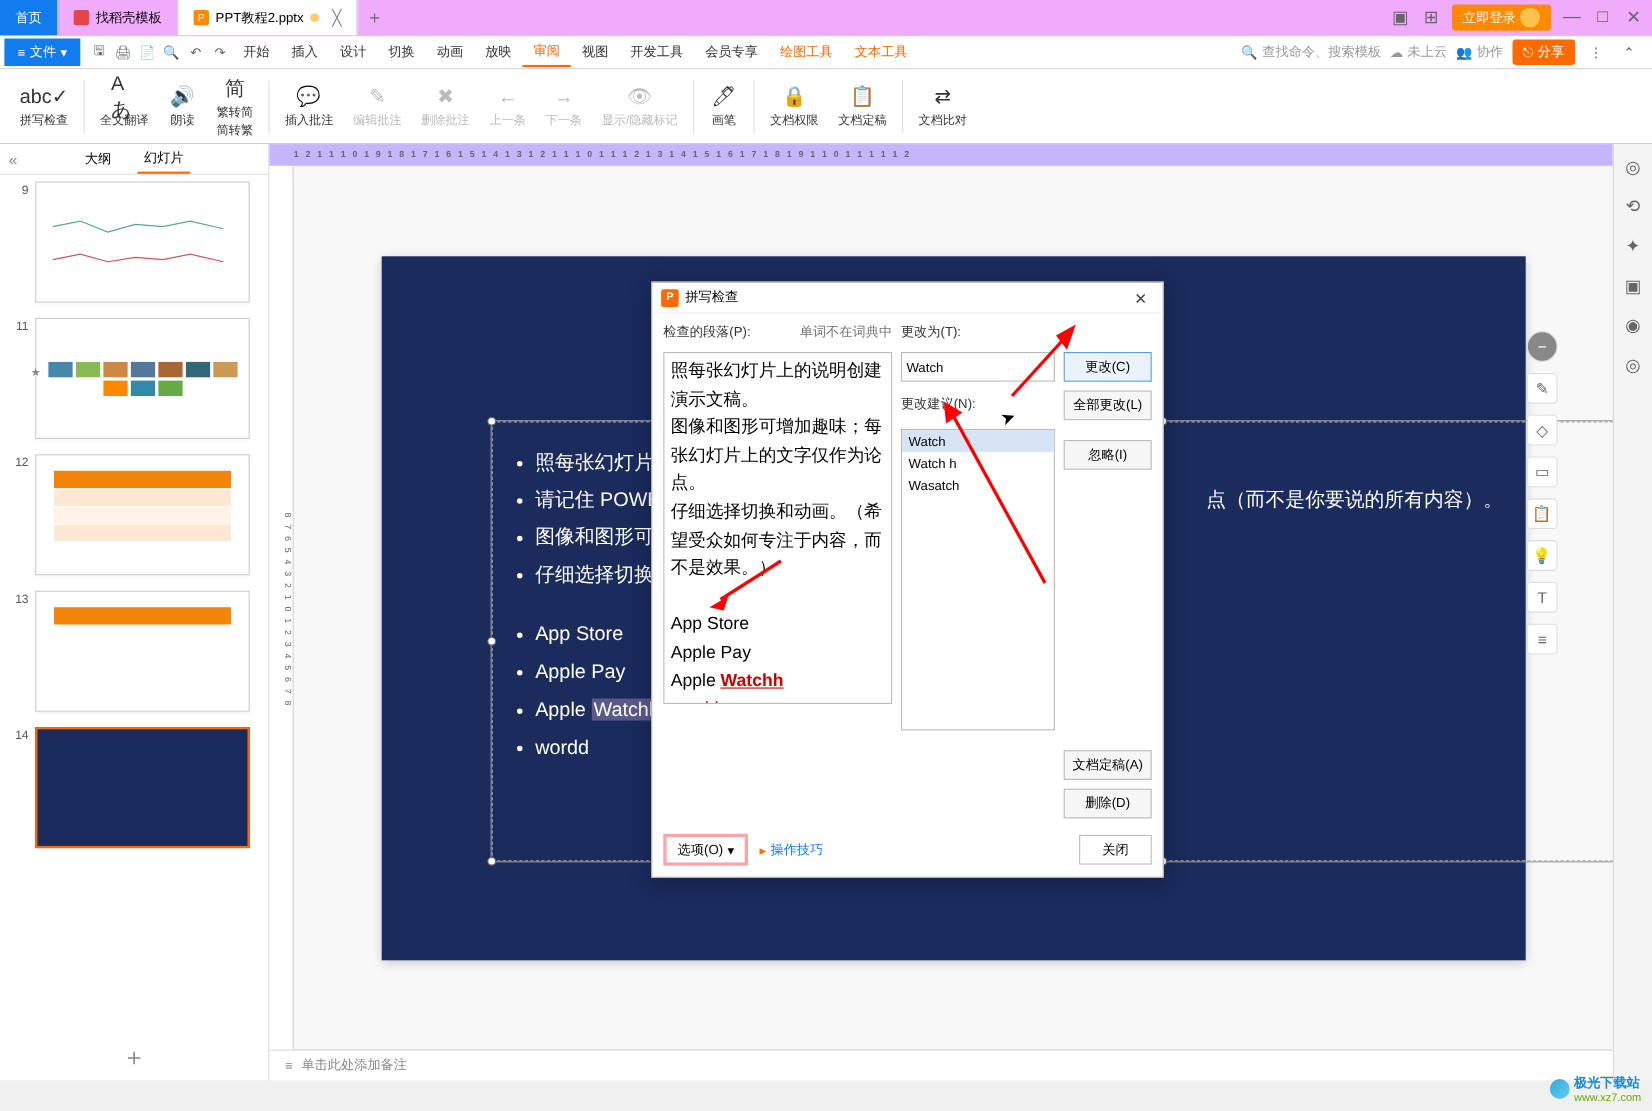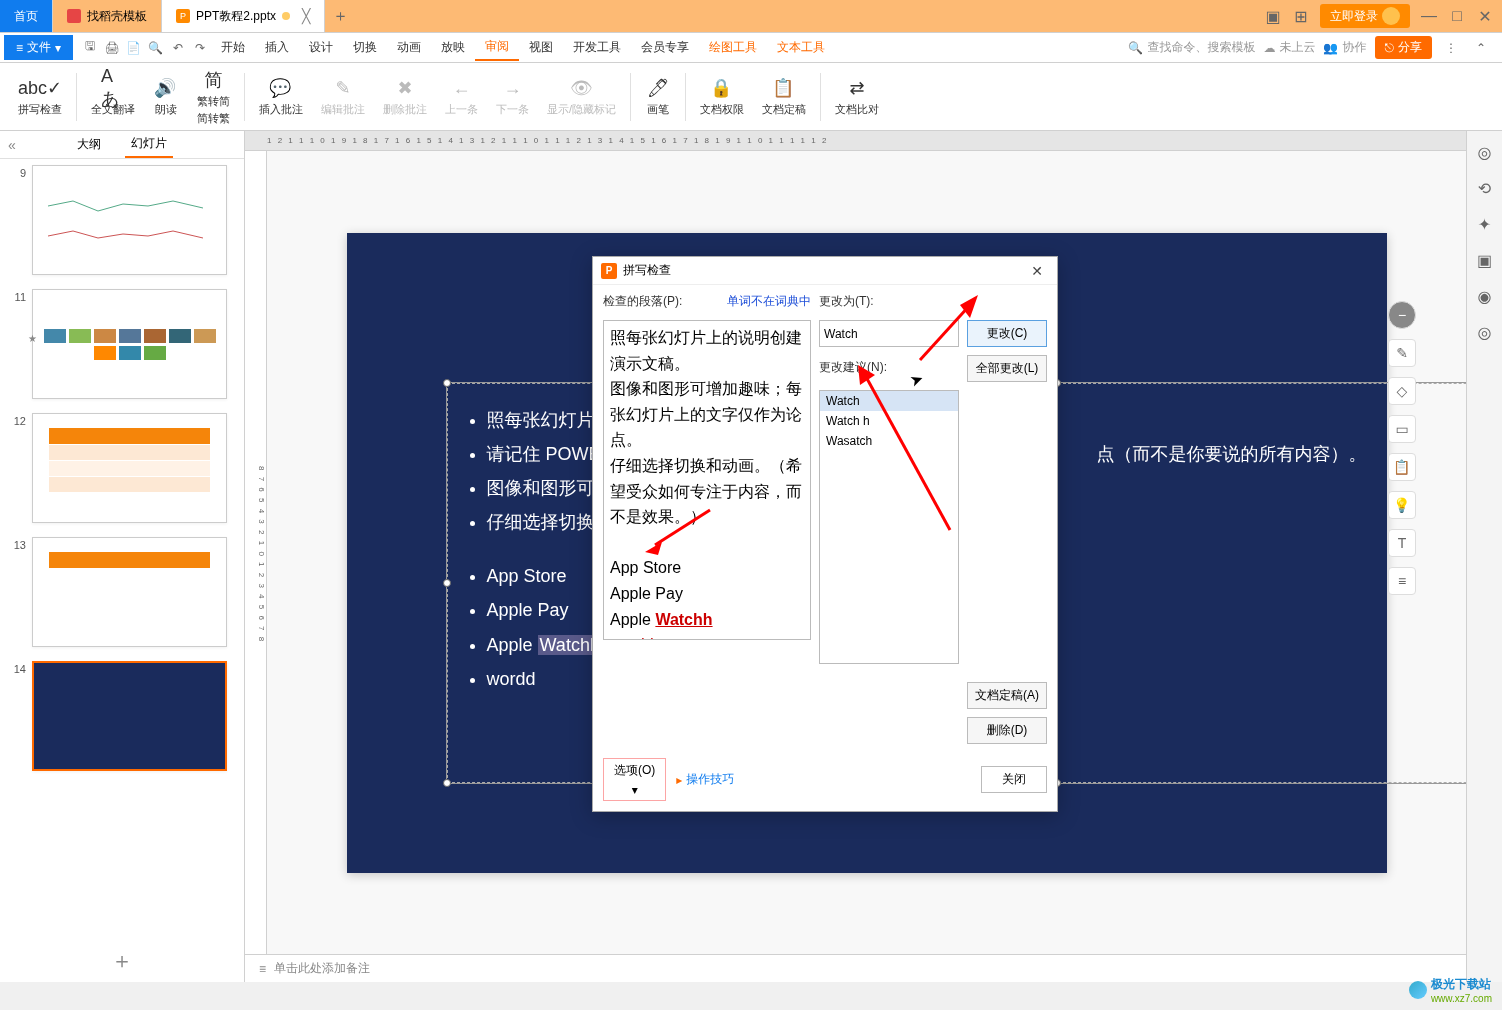--- a/index.html
+++ b/index.html
@@ -1,19 +1,19 @@
 <!DOCTYPE html>
 <html><head>
 <meta charset="utf-8">
 <style>
 * { box-sizing: border-box; margin: 0; padding: 0; font-family: "Microsoft YaHei", Arial, sans-serif; }
 body { background: #f0f0f0; width: 1502px; height: 1010px; overflow: hidden; position: relative; transform-origin: top left; }
 
 
-.titlebar { height: 33px; background: #fdba74; display: flex; align-items: stretch; border-bottom: 1px solid #d0d0d0; }
+.titlebar { height: 33px; background: #f0abfc; display: flex; align-items: stretch; border-bottom: 1px solid #d0d0d0; }
 .tab { display: flex; align-items: center; padding: 0 14px; font-size: 12px; border-right: 1px solid #d0d0d0; gap: 6px; cursor: pointer; }
 .tab.home { background: #107cee; color: #fff; font-weight: 500; }
 .tab.active { background: #fff; }
 .tab .dot { width: 8px; height: 8px; background: #fc6; border-radius: 50%; }
 .tab .close-x { color: #888; margin-left: 6px; font-size: 14px; }
 .tab-add { width: 30px; display: flex; align-items: center; justify-content: center; color: #666; font-size: 16px; cursor: pointer; }
 .titlebar-right { margin-left: auto; display: flex; align-items: center; gap: 10px; padding-right: 8px; }
 .win-icon { width: 18px; height: 18px; display: flex; align-items: center; justify-content: center; color: #666; cursor: pointer; }
 .login-btn { background: #ff8a00; color: #fff; font-size: 12px; padding: 3px 10px; border-radius: 3px; display: flex; align-items: center; gap: 4px; cursor: pointer; }
 .avatar-circle { width: 18px; height: 18px; background: #ffc14d; border-radius: 50%; display: inline-block; }
@@ -46,21 +46,21 @@
 .thumbs { flex: 1; overflow-y: auto; padding: 6px 10px; }
 .thumb-row { display: flex; align-items: flex-start; gap: 6px; margin-bottom: 14px; }
 .thumb-num { font-size: 11px; color: #555; width: 16px; text-align: right; padding-top: 2px; }
 .thumb { width: 195px; height: 110px; border: 1px solid #ccc; background: #fff; position: relative; box-shadow: 0 1px 3px rgba(0,0,0,0.06); }
 .thumb.selected { border: 2px solid #ff6a00; }
 .thumb.dark { background: #1a2b5c; }
 .thumb-star { position: absolute; left: -5px; top: 40%; color: #888; font-size: 10px; }
 .thumb-add { display: flex; align-items: center; justify-content: center; height: 42px; font-size: 22px; color: #888; cursor: pointer; }
 
 .editor { flex: 1; background: #f8f8f8; display: flex; flex-direction: column; position: relative; }
-.ruler-h { height: 20px; background: #e5e5e5; border-bottom: 1px solid #d0d0d0; display: flex; align-items: center; font-size: 8px; color: #666; padding-left: 22px; letter-spacing: 2px; overflow: hidden; white-space: nowrap; }
+.ruler-h { height: 20px; background: #c4b5fd; border-bottom: 1px solid #d0d0d0; display: flex; align-items: center; font-size: 8px; color: #666; padding-left: 22px; letter-spacing: 2px; overflow: hidden; white-space: nowrap; font-weight: bold; }
 .ruler-v { width: 22px; background: #fff; border-right: 1px solid #d0d0d0; font-size: 8px; color: #666; writing-mode: vertical-rl; text-align: center; padding-top: 4px; letter-spacing: 2px; overflow: hidden; white-space: nowrap; }
 .editor-body { flex: 1; display: flex; position: relative; }
 .canvas-area { flex: 1; display: flex; align-items: center; justify-content: center; position: relative; overflow: hidden; }
 .slide-canvas { width: 1040px; height: 640px; background: #1a2b5c; position: relative; color: #fff; box-shadow: 0 2px 10px rgba(0,0,0,0.2); }
 .text-box { position: absolute; border: 1px dashed #aaa; outline: 1px solid #999; }
 .handle { width: 8px; height: 8px; background: #fff; border: 1px solid #666; position: absolute; border-radius: 50%; }
 .slide-list { list-style: disc; padding-left: 140px; padding-top: 170px; font-size: 18px; line-height: 1.9; }
 .misspell-hl { background: #5a5a8a; padding: 0 2px; }
 
 .right-tools { width: 36px; background: #f4f4f4; border-left: 1px solid #d0d0d0; display: flex; flex-direction: column; align-items: center; padding-top: 10px; gap: 14px; }
@@ -71,32 +71,32 @@
 
 .notes-bar { height: 28px; background: #fff; border-top: 1px solid #d0d0d0; display: flex; align-items: center; padding-left: 14px; font-size: 12px; color: #888; gap: 8px; }
 
 
 .dialog { position: absolute; left: 592px; top: 256px; width: 466px; background: #fff; border: 1px solid #aaa; box-shadow: 0 4px 20px rgba(0,0,0,0.25); font-size: 12px; }
 .dlg-title { height: 28px; display: flex; align-items: center; padding: 0 8px; border-bottom: 1px solid #eee; gap: 6px; }
 .dlg-title .p-icon { width: 16px; height: 16px; background: #ff6a00; color: #fff; display: flex; align-items: center; justify-content: center; font-size: 10px; font-weight: bold; border-radius: 2px; }
 .dlg-close { margin-left: auto; width: 24px; text-align: center; cursor: pointer; color: #444; font-size: 14px; }
 .dlg-body { padding: 8px 10px; display: grid; grid-template-columns: 1fr 140px 80px; gap: 8px 8px; }
 .dlg-label { font-size: 12px; color: #333; padding-bottom: 2px; display: flex; align-items: center; }
-.dlg-label .not-in-dict { margin-left: auto; color: #1d4ed8; }
+.dlg-label .not-in-dict { margin-left: auto; color: #737373; }
 .para-box { grid-column: 1; grid-row: 2 / span 4; border: 1px solid #bbb; padding: 4px 6px; font-size: 16px; line-height: 1.6; height: 320px; overflow: auto; }
 .para-box .mis { color: #c00; text-decoration: underline; font-weight: bold; }
 .para-box .mis2 { color: #c00; }
 .change-input { grid-column: 2; grid-row: 2; border: 1px solid #bbb; padding: 3px 4px; width: 100%; font-size: 12px; }
 .suggest-box { grid-column: 2; grid-row: 4 / span 2; border: 1px solid #bbb; height: 274px; overflow: auto; }
 .suggest-item { padding: 3px 6px; cursor: pointer; }
 .suggest-item.sel { background: #d6e4f5; }
 .dlg-btn { grid-column: 3; border: 1px solid #bbb; background: #f6f6f6; padding: 4px 0; text-align: center; cursor: pointer; font-size: 12px; }
 .dlg-btn.primary { border: 1px solid #5aa0e0; background: #eaf3fc; }
 .dlg-footer { display: flex; align-items: center; padding: 6px 10px 10px; gap: 10px; }
-.opt-btn { border: 1px solid #fca5a5; padding: 3px 10px; display: flex; align-items: center; gap: 4px; cursor: pointer; flex-direction: column; }
+.opt-btn { border: 3px solid #fca5a5; padding: 3px 10px; display: flex; align-items: center; gap: 4px; cursor: pointer; }
 .tips-link { color: #107cee; cursor: pointer; display: flex; align-items: center; gap: 4px; }
 .close-btn { margin-left: auto; border: 1px solid #bbb; padding: 4px 20px; cursor: pointer; }
 
 
 .arrow { position: absolute; pointer-events: none; }
 .arrow-line { stroke: #ff0000; stroke-width: 3; fill: none; }
 .arrow-head { fill: #ff0000; }
 
 
 .watermark { position: absolute; right: 10px; bottom: 6px; display: flex; align-items: center; gap: 4px; font-size: 12px; }
@@ -388,20 +388,21 @@
     <div class="dlg-label" style="grid-column:2;grid-row:1">更改为(T):</div>
     <input class="change-input" value="Watch" style="">
     <div class="dlg-label" style="grid-column:2;grid-row:3">更改建议(N):</div>
     <div class="suggest-box">
       <div class="suggest-item sel">Watch</div>
       <div class="suggest-item">Watch h</div>
       <div class="suggest-item">Wasatch</div>
     </div>
     <div class="dlg-btn primary" style="grid-row:2">更改(C)</div>
     <div class="dlg-btn" style="grid-row:3">全部更改(L)</div>
+    <div class="dlg-btn" style="grid-row:4;margin-top:10px">忽略(I)</div>
     <div class="dlg-btn" style="grid-row:6;margin-top:10px">文档定稿(A)</div>
     <div class="dlg-btn" style="grid-row:7">删除(D)</div>
   </div>
   <div class="dlg-footer">
     <div class="opt-btn">
         <span>选项(O)</span> 
         <span>▾</span>
       </div>
     <div class="tips-link">
         <span style="color:#ff6a00">▸</span>

